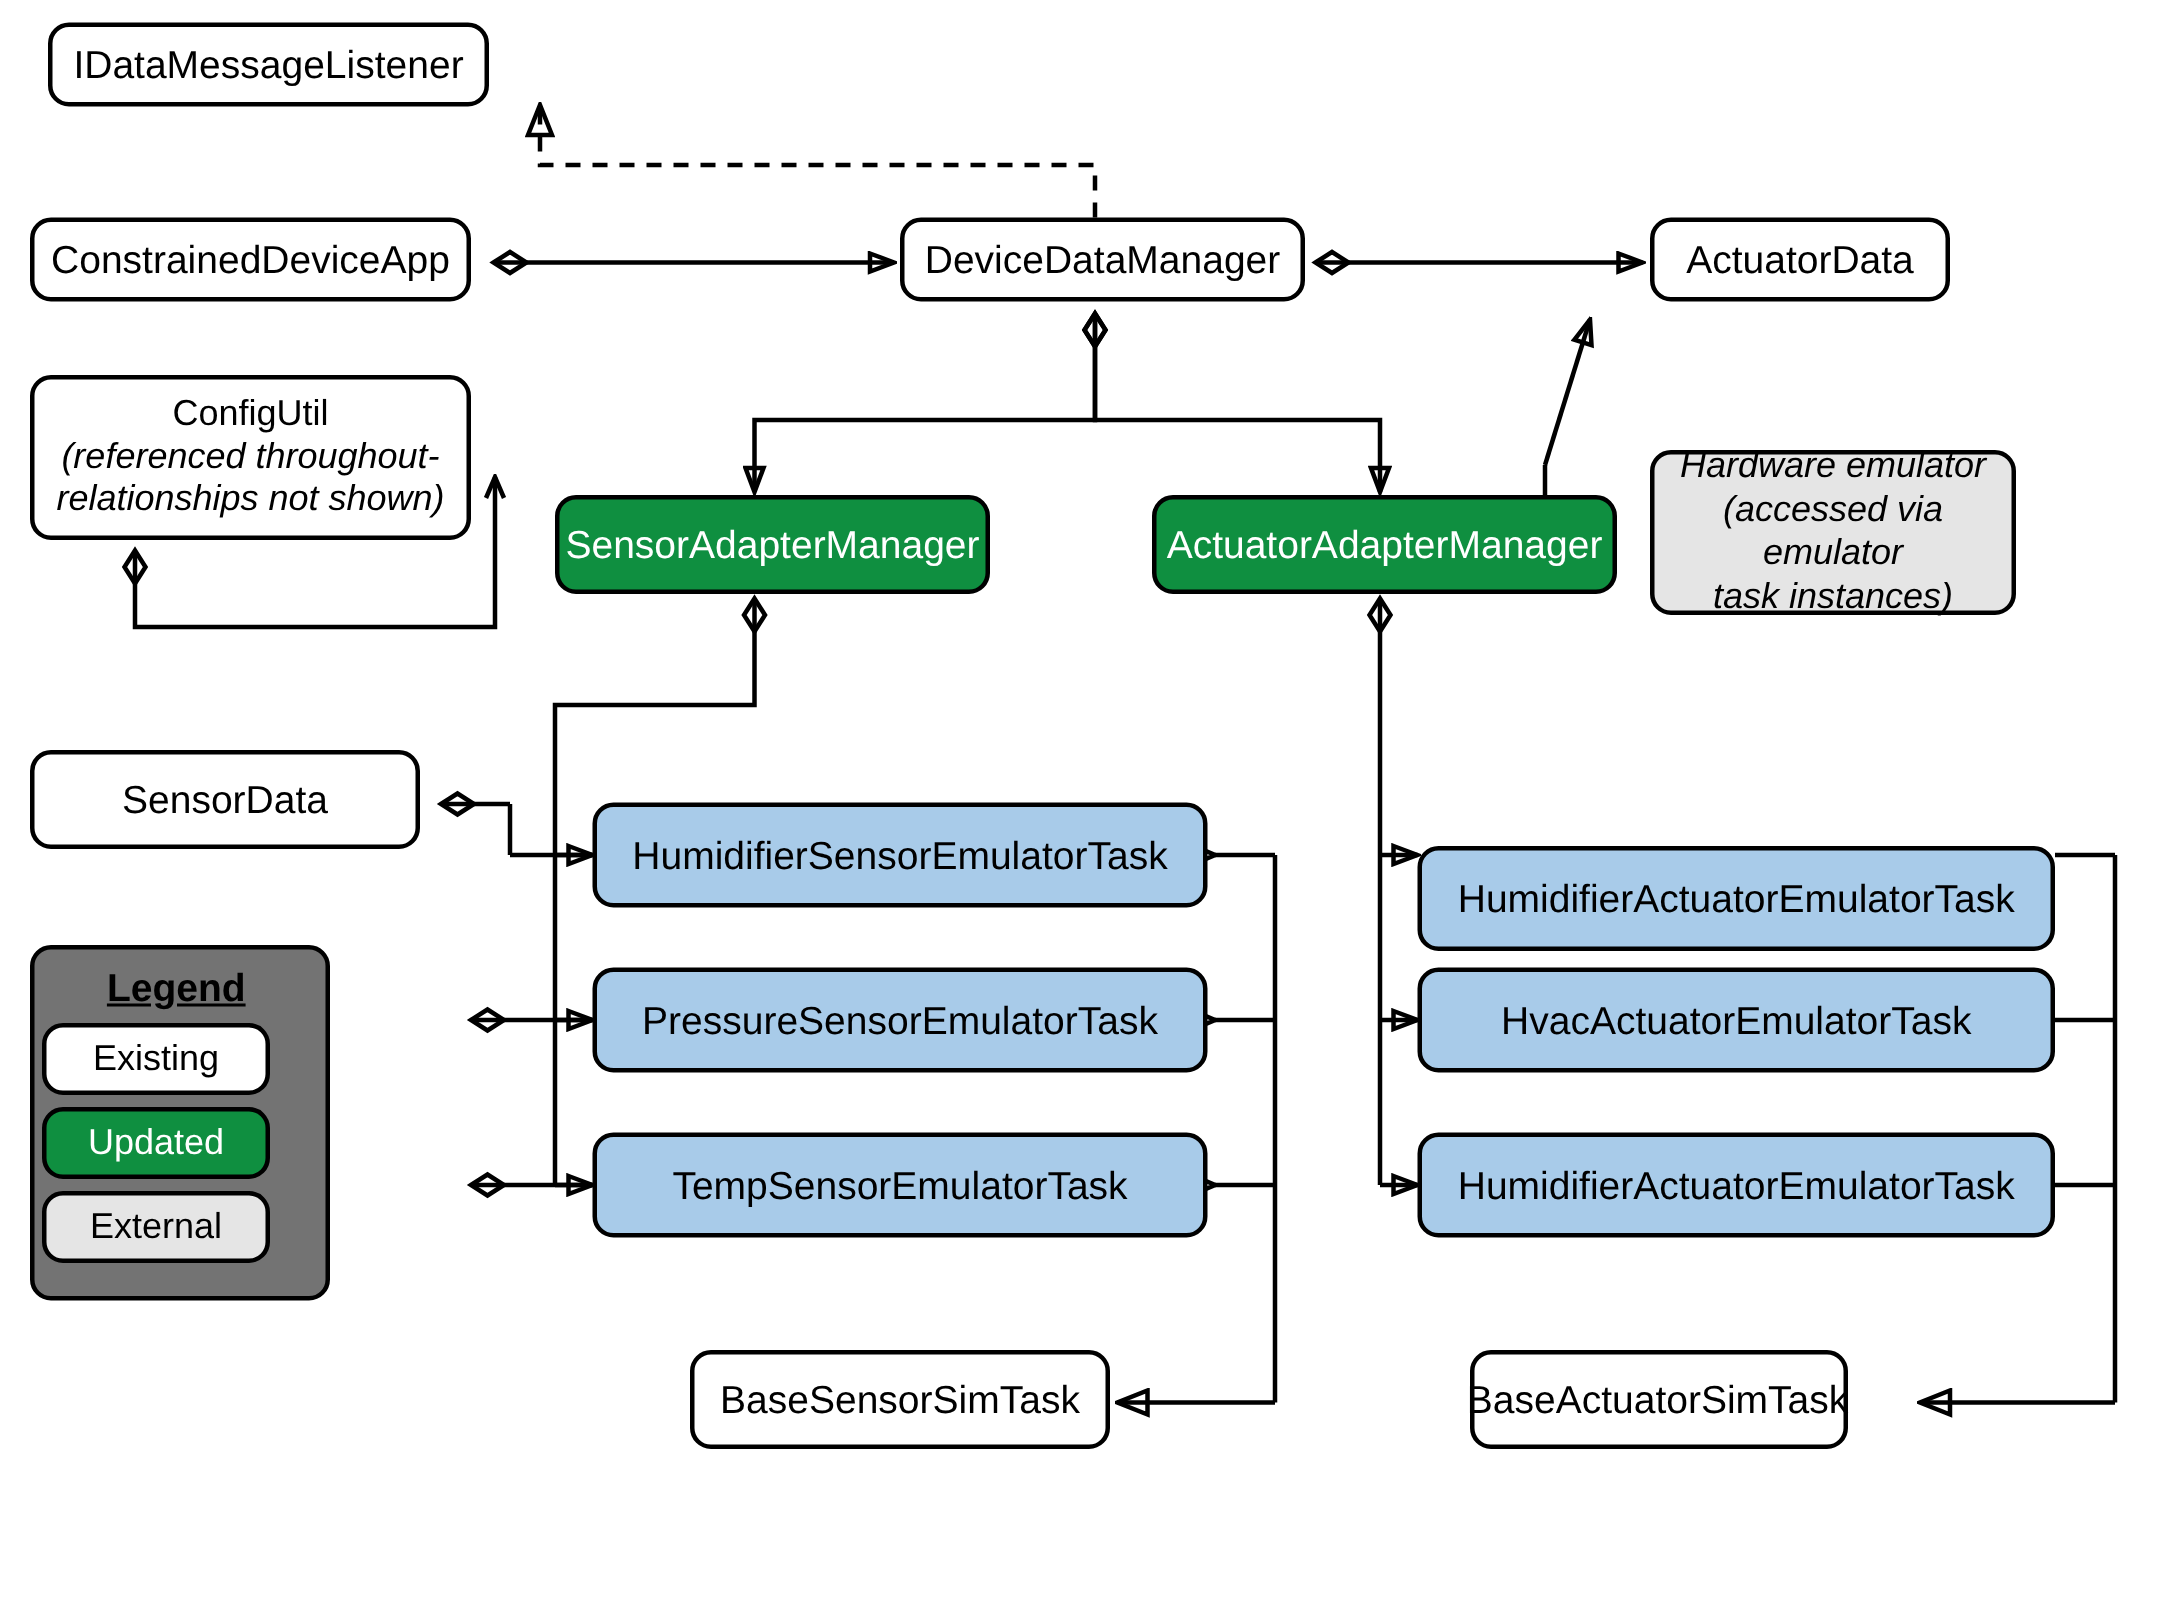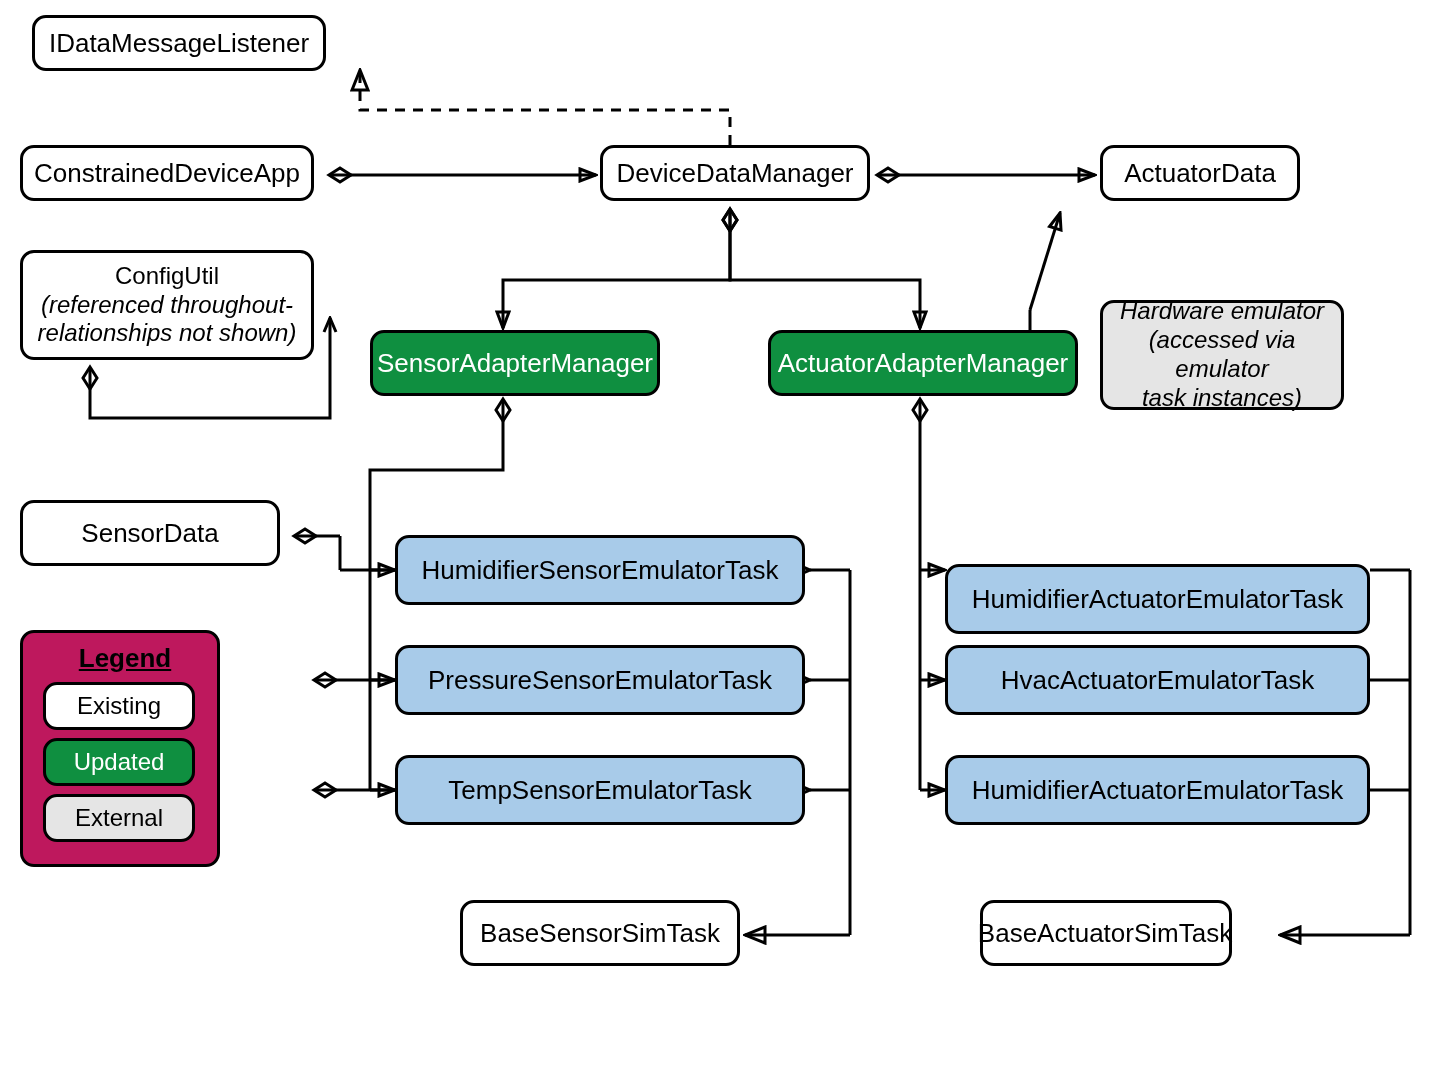--- a/index.html
+++ b/index.html
@@ -27,22 +27,22 @@
   }
   .box.small { font-size: 24px; }
   .box.updated { background: #0f8f40; color: #fff; }
   .box.new     { background: #a8cbe9; }
   .box.external{ background: #e5e5e5; }
   .italic { font-style: italic; }
   .legend {
     position: absolute;
     border: 3px solid #000;
     border-radius: 14px;
-    padding: 10px 10px 14px 20px;
-    background: #be185d;
+    padding: 10px 10px 14px 5px;
+    background: #737373;
   }
   .legend-title {
     font-weight: 700;
     text-decoration: underline;
     text-align: center;
     font-size: 26px;
     margin-bottom: 8px;
   }
   .legend .box {
     position: static;

